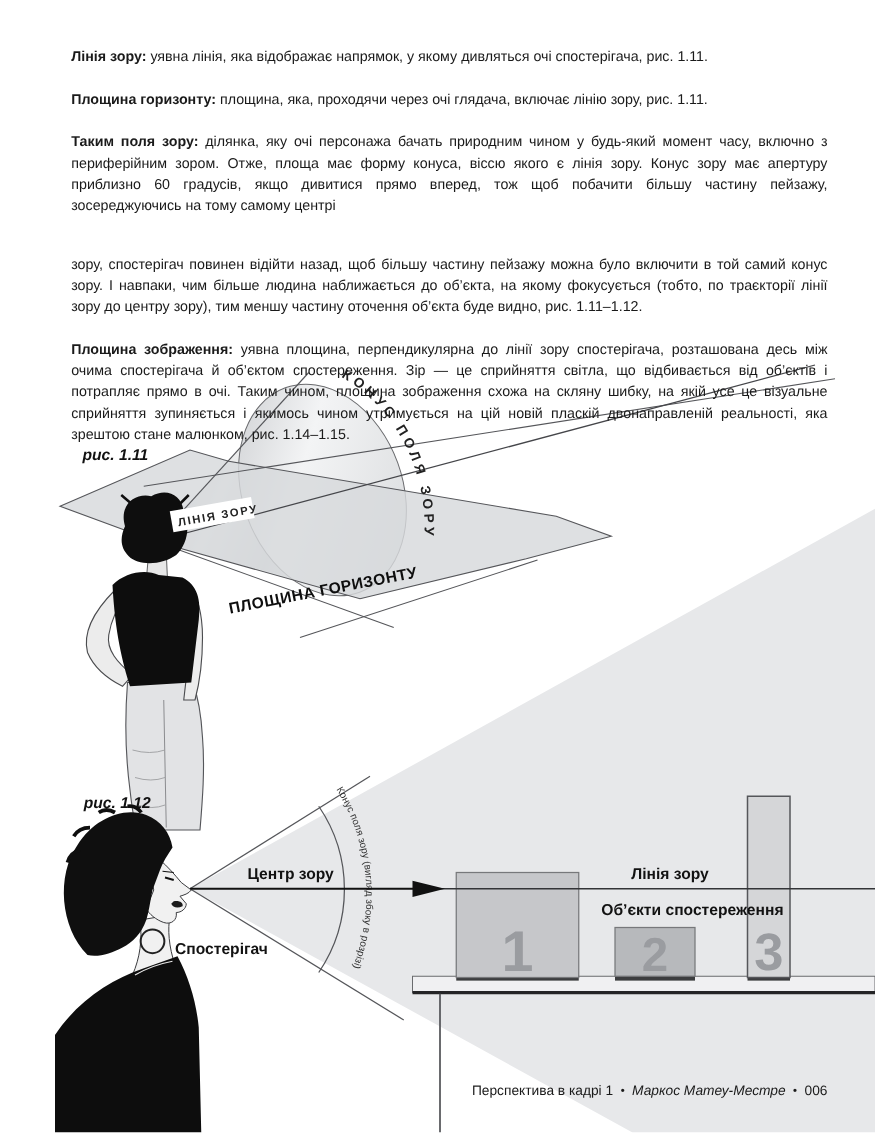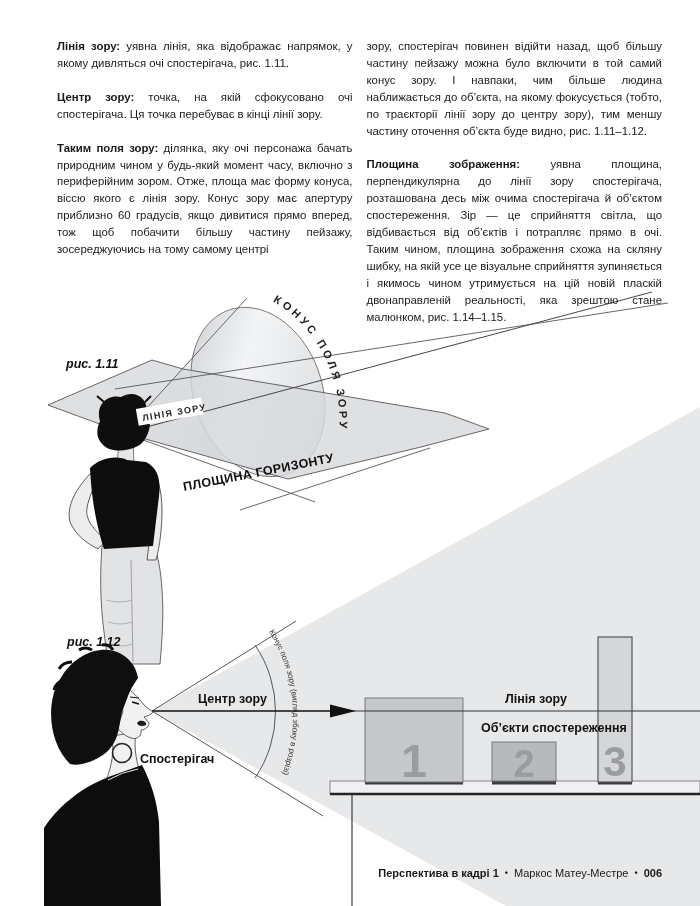--- a/index.html
+++ b/index.html
@@ -4,21 +4,21 @@
 <style>
   html,body{margin:0;padding:0;}
   body{
     width:700px;height:906px;position:relative;background:#ffffff;
     font-family:"Liberation Sans","DejaVu Sans",sans-serif;
     color:#1a1a1a;overflow:hidden;
   }
   
   .columns{
     position:absolute;left:57px;top:38px;width:605px;
-    display:flex;gap:14px;
+    display:flex;gap:14px;flex-direction:column;
   }
   .col{flex:1;}
   .col p{
     margin:0 0 17px 0;
     font-size:11.4px;line-height:16.9px;
     text-align:justify;
   }
   .col p .lead{font-weight:bold;}
   
   .figure-layer{position:absolute;left:0;top:0;width:700px;height:906px;}
@@ -28,22 +28,22 @@
   .lbl-small-caps{font-size:9px;font-weight:600;letter-spacing:1.4px;fill:#222;}
   .lbl-plane{font-size:12.5px;font-weight:bold;letter-spacing:.4px;fill:#0e0e0e;}
   .lbl-cone-arc{font-size:11px;font-weight:600;letter-spacing:3.2px;fill:#222;}
   .lbl-cone-side{font-size:8px;fill:#333;}
   .box-num{font-weight:bold;fill:#9a9ca0;}
   
   .footer{
     position:absolute;top:867px;right:38px;
     font-size:11px;white-space:nowrap;
   }
-  .footer .book,.footer .pagenum{font-weight:bold;margin-top:22px;}
-  .footer .author{}
+  .footer .book,.footer .pagenum{font-weight:normal;margin-top:22px;}
+  .footer .author{font-style:italic;}
   .footer .sep{font-weight:bold;padding:0 6px;font-size:9px;vertical-align:1px;}
 </style>
 </head>
 <body>
 
 <svg class="figure-layer" viewBox="0 0 700 906" width="700" height="906" aria-hidden="true">
   <defs>
     <linearGradient id="gradCone" x1="0" y1="0" x2="1" y2="0.4">
       <stop offset="0" stop-color="#c3c5c9"></stop>
       <stop offset="0.45" stop-color="#eceded"></stop>
@@ -147,21 +147,21 @@
     <text class="lbl" x="198" y="703">Центр зору</text>
     <text class="lbl" x="140" y="763">Спостерігач</text>
     <text class="lbl" x="505" y="703">Лінія зору</text>
     <text class="lbl" x="481" y="732">Об’єкти спостереження</text>
   </g>
 </svg>
 
 <div class="columns">
   <div class="col">
     <p><span class="lead">Лінія зору:</span><span> уявна лінія, яка відображає напрямок, у якому дивляться очі спостерігача, рис. 1.11.</span></p>
-    <p><span class="lead">Центр зору:</span><span> точка, на якій сфокусовано очі спостерігача. Ця точка перебуває в кінці лінії зору.</span></p>
+    <p><span class="lead">Площина горизонту:</span><span> площина, яка, проходячи через очі глядача, включає лінію зору, рис. 1.11.</span></p>
     <p><span class="lead">Таким поля зору:</span><span> ділянка, яку очі персонажа бачать природним чином у будь-який момент часу, включно з периферійним зором. Отже, площа має форму конуса, віссю якого є лінія зору. Конус зору має апертуру приблизно 60 градусів, якщо дивитися прямо вперед, тож щоб побачити більшу частину пейзажу, зосереджуючись на тому самому центрі</span></p>
   </div>
   <div class="col">
     <p><span class="lead"></span><span>зору, спостерігач повинен відійти назад, щоб більшу частину пейзажу можна було включити в той самий конус зору. І навпаки, чим більше людина наближається до об’єкта, на якому фокусується (тобто, по траєкторії лінії зору до центру зору), тим меншу частину оточення об’єкта буде видно, рис. 1.11–1.12.</span></p>
     <p><span class="lead">Площина зображення:</span><span> уявна площина, перпендикулярна до лінії зору спостерігача, розташована десь між очима спостерігача й об’єктом спостереження. Зір — це сприйняття світла, що відбивається від об’єктів і потрапляє прямо в очі. Таким чином, площина зображення схожа на скляну шибку, на якій усе це візуальне сприйняття зупиняється і якимось чином утримується на цій новій пласкій двонаправленій реальності, яка зрештою стане малюнком, рис. 1.14–1.15.</span></p>
   </div>
 </div>
 
 <div class="footer">
   <span class="book">Перспектива в кадрі 1</span><span class="sep">•</span><span class="author">Маркос Матеу-Местре</span><span class="sep">•</span><span class="pagenum">006</span>

